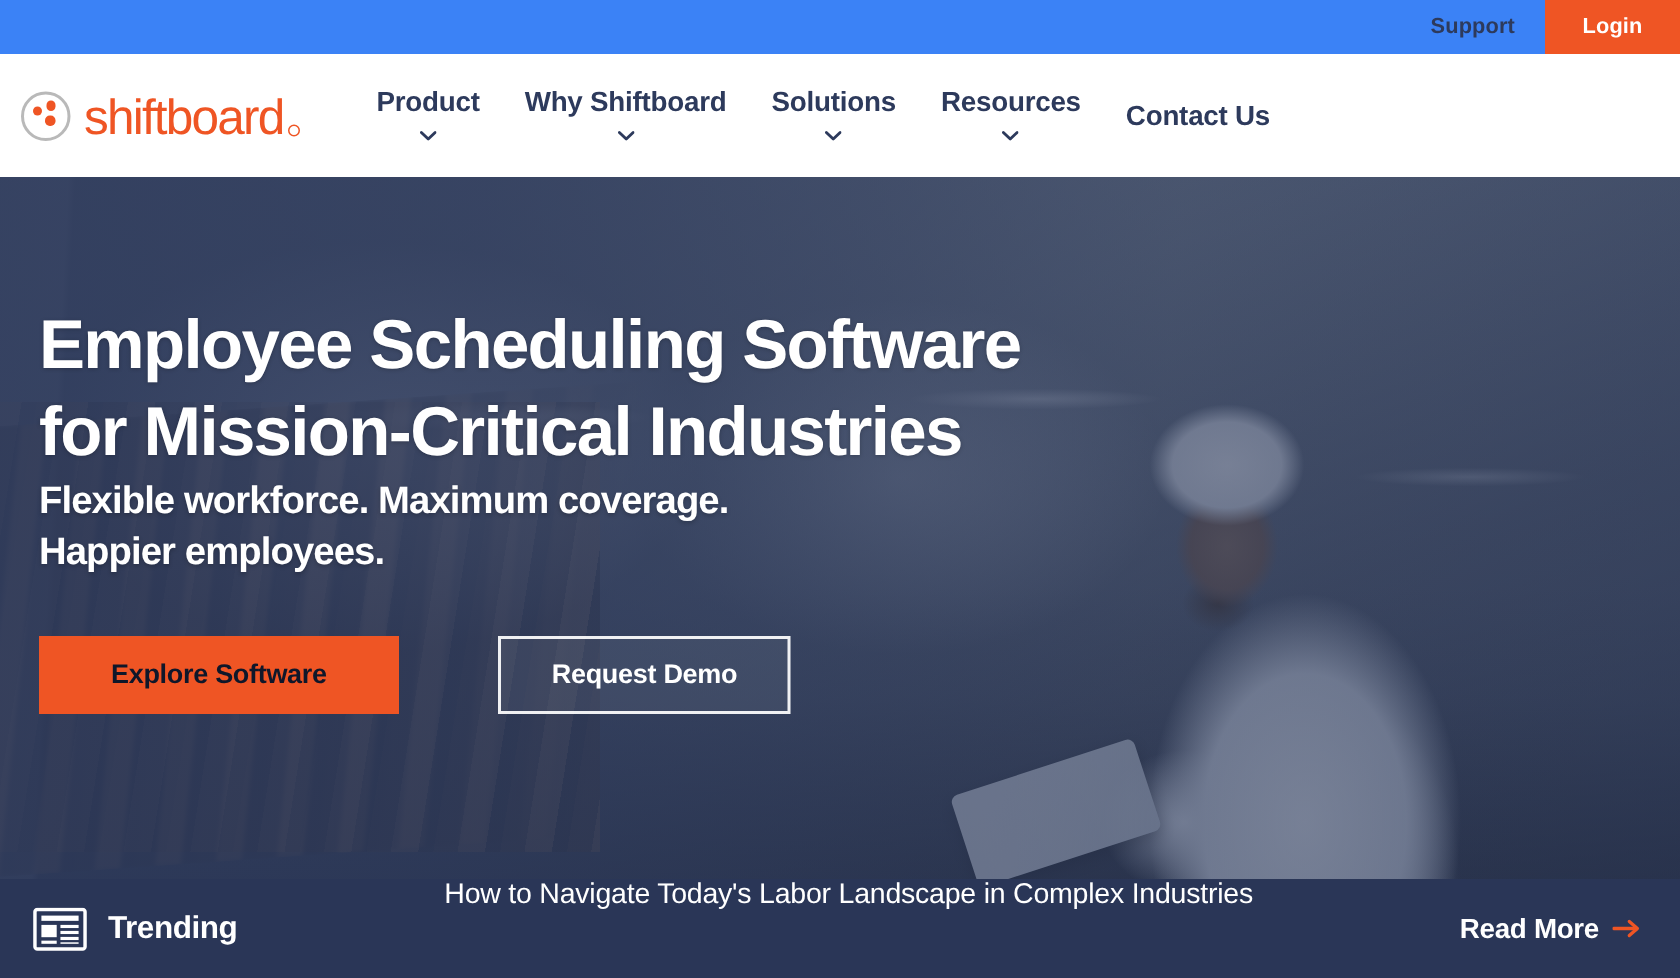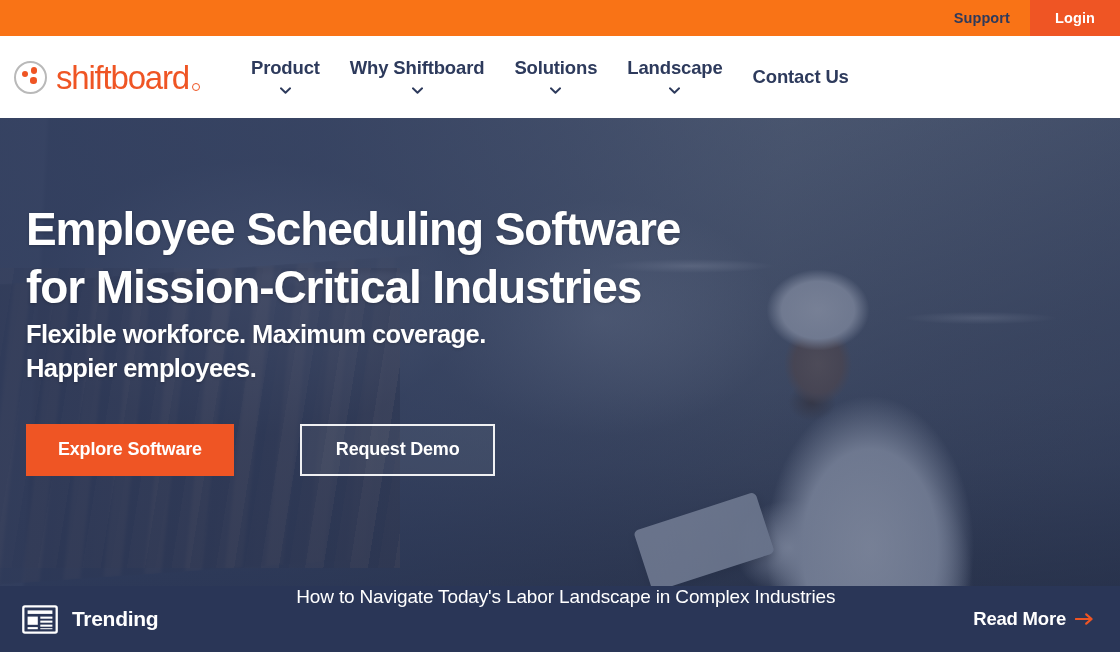--- a/index.html
+++ b/index.html
@@ -5,21 +5,21 @@
   * { margin:0; padding:0; box-sizing:border-box; }
   html, body {
     width:1120px; height:652px;
     font-family:"Liberation Sans", sans-serif;
     background:#ffffff;
     overflow:hidden;
   }
 
   
   .utility-bar{
-    height:36px; background:#f97316;
+    height:36px; background:#3b82f6;
     display:flex; justify-content:flex-end; align-items:stretch;
     position:relative; z-index:5;
   }
   .utility-support{
     display:flex; align-items:center; padding:0 20px;
     color:#2d3a5c; font-size:14.5px; font-weight:600;
     letter-spacing:.1px; cursor:pointer;
   }
   .utility-login{
     display:flex; align-items:center; justify-content:center;
@@ -167,22 +167,22 @@
     letter-spacing:-.6px;
     text-shadow:0 1px 3px rgba(0,0,0,.22);
   }
   .hero-cta{ margin-top:38px; display:flex; align-items:center; gap:26px; }
   .btn{
     display:inline-flex; align-items:center; justify-content:center;
     font-size:18px; font-weight:700; letter-spacing:-.2px;
     cursor:pointer; white-space:nowrap;
   }
   .btn-primary{
-    background:#ef5524; color:#ffffff;
-    height:52px; padding:0 32px;
+    background:#ef5524; color:#0f172a;
+    height:52px; padding:0 48px;
   }
   .btn-ghost{
     background:rgba(255,255,255,.06); color:#ffffff;
     border:2px solid rgba(255,255,255,.92);
     height:52px; padding:2px 34px;margin-left:40px;
   }
 
   
   .trending{
     height:66px; background:#2a3657; color:#ffffff;
@@ -243,21 +243,21 @@
     </div>
     <div class="nav-item">
       <span>Solutions</span>
       <span class="chev">
         <svg width="11" height="11" viewBox="0 0 12 12">
             <path d="M1 3.6 L6 8.4 L11 3.6" fill="none" stroke="#2d3a5c" stroke-width="2.1" stroke-linecap="round" stroke-linejoin="round"></path>
           </svg>
       </span>
     </div>
     <div class="nav-item">
-      <span>Landscape</span>
+      <span>Resources</span>
       <span class="chev">
         <svg width="11" height="11" viewBox="0 0 12 12">
             <path d="M1 3.6 L6 8.4 L11 3.6" fill="none" stroke="#2d3a5c" stroke-width="2.1" stroke-linecap="round" stroke-linejoin="round"></path>
           </svg>
       </span>
     </div>
     <div class="nav-item">
       <span>Contact Us</span>
     </div>
   </div>

